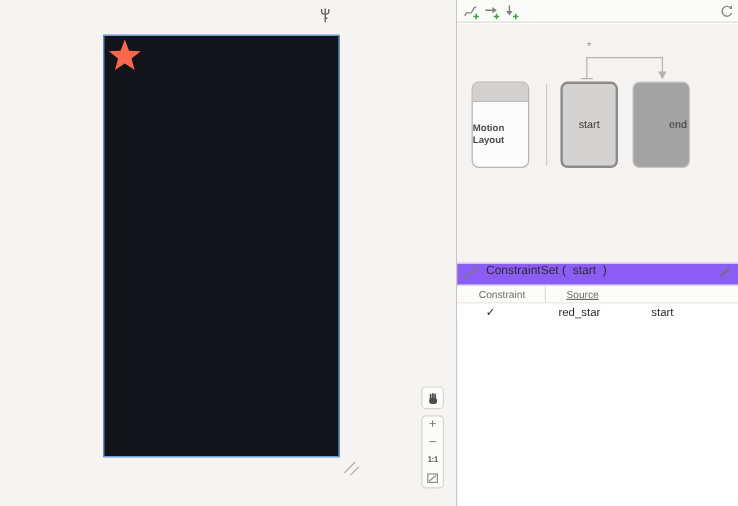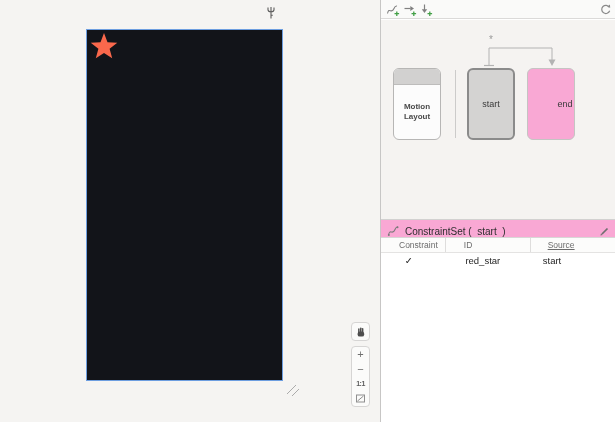--- a/index.html
+++ b/index.html
@@ -31,35 +31,35 @@
                 border-bottom:1px solid #dbdad9; }
   .tb-icon { position:absolute; top:3px; width:14px; height:14px; }
   .tb-icon.i1 { left:5px; } .tb-icon.i2 { left:22px; } .tb-icon.i3 { left:38px; }
   .tb-icon.i4 { left:218px; top:3px; }
 
   .scene { position:absolute; left:0; top:20px; width:235px; height:199px; background:#f5f3f1; }
   .transition-svg { position:absolute; left:95px; top:6px; }
   .transition-badge { position:absolute; left:104px; top:14px; width:12px; text-align:center;
                       font-size:10px; color:#9a9a9a; }
   .card { position:absolute; top:48px; width:48px; height:72px; border-radius:6px;
-          display:flex; align-items:center; justify-content:center; text-align:center; }
+          display:flex; align-items:center; justify-content:center; text-align:left; }
   .card-ml { left:12px; background:#fcfcfc; border:1px solid #b7b6b5; display:block; }
   .card-ml .band { height:16px; background:#d2d1d0; border-bottom:1px solid #bdbcbb;
                    border-radius:5px 5px 0 0; }
   .card-ml .ml-label { height:54px; display:flex; align-items:center; justify-content:center;
                        font-size:8px; font-weight:bold; color:#4a4a4a; line-height:10px; }
   .card-start { left:86px; background:#d4d3d2; border:2px solid #8b8b8b;
                 font-size:9px; color:#3a3a3a; }
-  .card-end { left:146px; background:#f9a8d4; border:1px solid #c5c4c3;
+  .card-end { left:146px; background:#a3a3a3; border:1px solid #c5c4c3;
               font-size:9px; color:#3a3a3a;padding-left:28px; }
   .scene-divider { position:absolute; left:74px; top:50px; width:1px; height:68px; background:#cccbca; }
 
-  .cs-header { position:absolute; left:0; top:219px; width:235px; height:19px; background:#f9a8d4;
+  .cs-header { position:absolute; left:0; top:219px; width:235px; height:19px; background:#8b5cf6;
                border-top:1px solid #d2d1d0; border-bottom:1px solid #d8d7d6;
-               display:flex; align-items:flex-end; padding:0 6px; }
+               display:flex; align-items:flex-start; padding:0 6px; }
   .cs-title { margin-left:6px; font-size:10px; color:#2e2e2e; white-space:pre; }
   .cs-edit { margin-left:auto; width:12px; height:12px; }
 
   .tbl-header { position:absolute; left:0; top:238px; width:235px; height:15px; background:#fcfcfb;
                 border-bottom:1px solid #e4e3e2; display:flex; }
   .tbl-header .hcell { font-size:8.5px; color:#6c6c6c; line-height:14px; padding-left:6px;margin-left:12px; }
   .hc1 { width:62px; border-right:1px solid #dedddc; }
   .hc2 { width:86px; border-right:1px solid #dedddc; }
   .hc3 { width:87px; padding-left:5px !important;text-decoration:underline; }
 
@@ -181,21 +181,20 @@
       <span class="cs-edit">
         <svg width="12" height="12" viewBox="0 0 12 12">
           <path d="M4 9 L9.5 3.5" stroke="#6f6f6f" stroke-width="1.7"></path>
           <path d="M2.4 10.6 l2.2 -0.6 -1.6 -1.6 z" fill="#6f6f6f"></path>
         </svg>
       </span>
     </div>
 
     <div class="tbl-header">
       <div class="hcell hc1">Constraint</div>
-      <div class="hcell hc2">ID</div>
       <div class="hcell hc3">Source</div>
     </div>
 
     <div class="tbl-row">
       <div class="cell rc1">✓</div>
       <div class="cell rc2">red_star</div>
       <div class="cell rc3">start</div>
     </div>
 
   </div>

